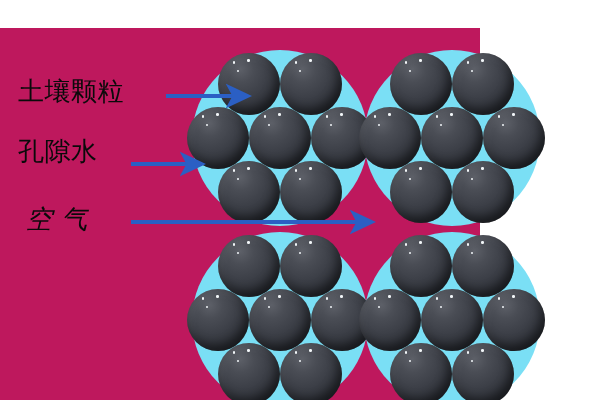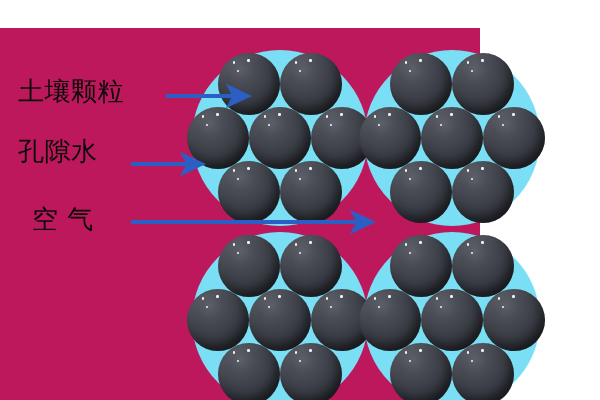--- a/index.html
+++ b/index.html
@@ -229,16 +229,16 @@
     <g id="arrow-lines">
         <line x1="166" y1="68" x2="248" y2="68" stroke="#2b5fc4" stroke-width="4" marker-end="url(#ah)"></line>
         <line x1="131" y1="136" x2="202" y2="136" stroke="#2b5fc4" stroke-width="4" marker-end="url(#ah)"></line>
         <line x1="131" y1="194" x2="372" y2="194" stroke="#2b5fc4" stroke-width="4" marker-end="url(#ah)"></line>
       </g>
   </svg>
 
   <div id="labels-layer">
     <div class="label" style="left: 18px; top: 50px; color: rgb(10, 10, 10);">土壤颗粒</div>
     <div class="label" style="left: 18px; top: 110px; color: rgb(10, 10, 10);">孔隙水</div>
-    <div class="label" style="left: 32px; top: 178px; color: rgb(10, 10, 10);">空 气</div>
+    <div class="label" style="left: 26px; top: 178px; color: rgb(10, 10, 10); font-style: italic;">空 气</div>
   </div>
 
 </div>
 
 </body></html>

